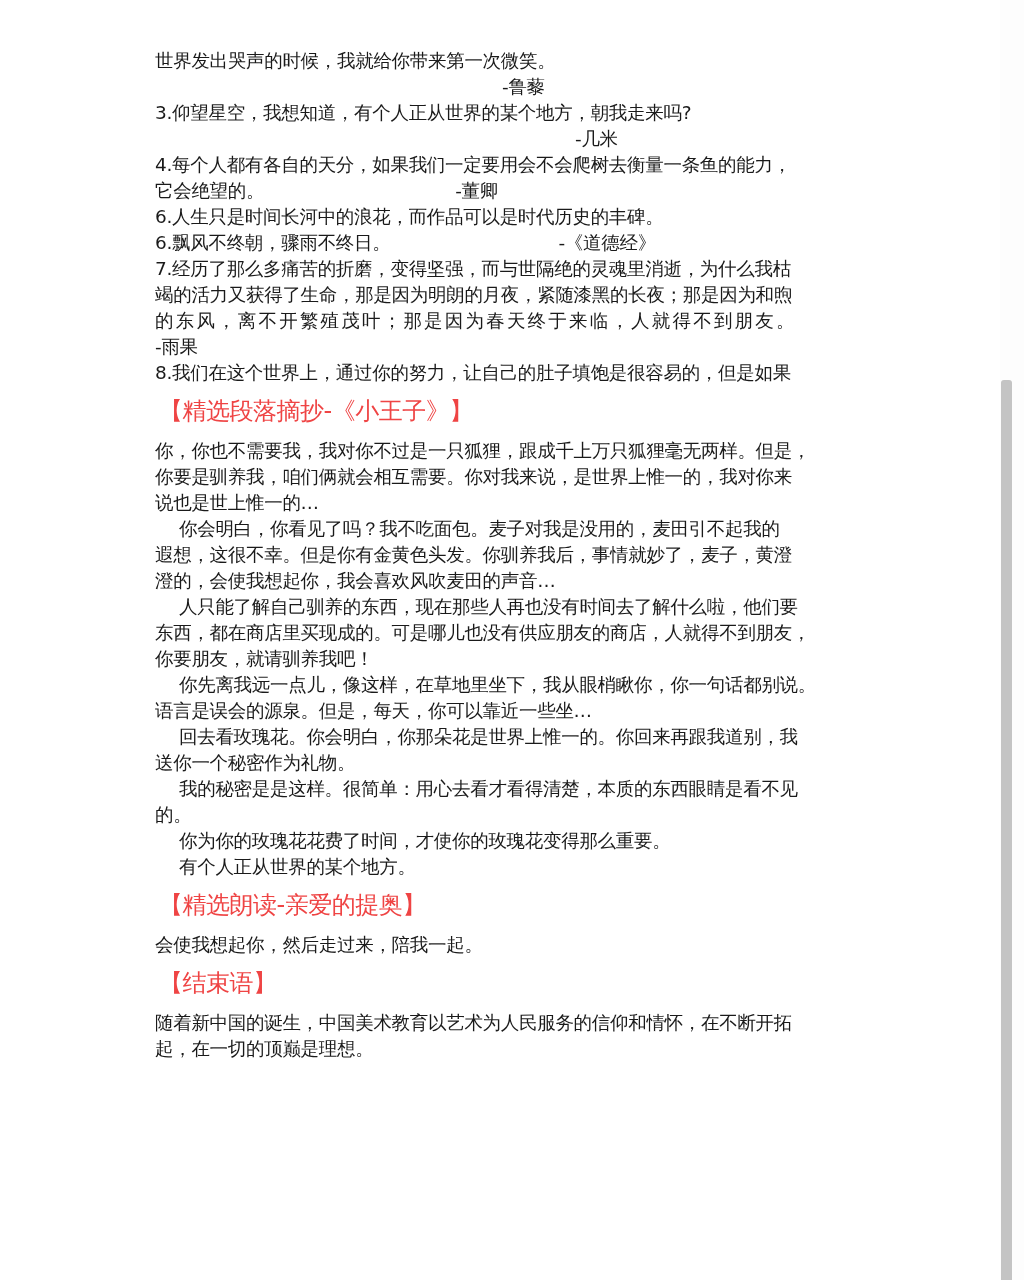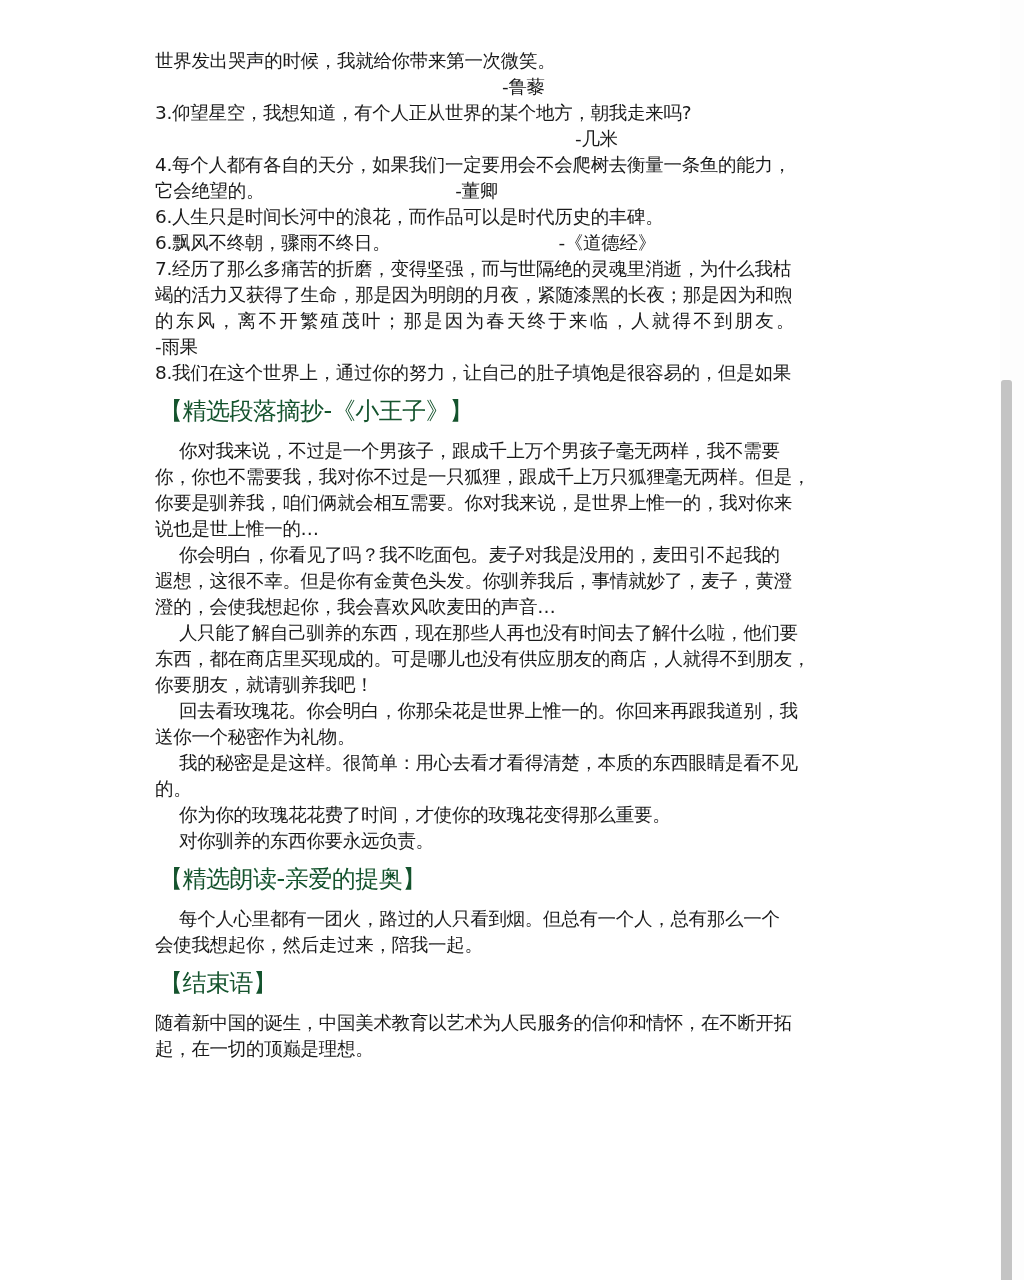--- a/index.html
+++ b/index.html
@@ -22,21 +22,21 @@
       width: 715px;
     }
     .line {
       font-size: 18.5px;
       line-height: 26px;
       white-space: nowrap;
       letter-spacing: -0.3px;
     }
     .para .line { white-space: nowrap; }
     .heading {
-      color: #14532d;
+      color: #ef4444;
       font-size: 24px;
       line-height: 34px;
       margin-top: 8px;
       margin-bottom: 10px;
       letter-spacing: -0.5px;
       margin-left: 4px;
     }
     .indent { padding-left: 24px; }
     .scrollbar-track {
       position: absolute;
@@ -85,55 +85,57 @@
     </div>
     <div>
       <div class="line">8.我们在这个世界上，通过你的努力，让自己的肚子填饱是很容易的，但是如果</div>
     </div>
   </div>
 
   <div class="heading">【精选段落摘抄-《小王子》】</div>
 
   <div>
     <div class="para">
-      <div class="line indent">你对我来说，不过是一个男孩子，跟成千上万个男孩子毫无两样，我不需要</div>
       <div class="line">你，你也不需要我，我对你不过是一只狐狸，跟成千上万只狐狸毫无两样。但是，</div>
       <div class="line">你要是驯养我，咱们俩就会相互需要。你对我来说，是世界上惟一的，我对你来</div>
       <div class="line">说也是世上惟一的…</div>
     </div>
     <div class="para">
       <div class="line indent">你会明白，你看见了吗？我不吃面包。麦子对我是没用的，麦田引不起我的</div>
       <div class="line">遐想，这很不幸。但是你有金黄色头发。你驯养我后，事情就妙了，麦子，黄澄</div>
       <div class="line">澄的，会使我想起你，我会喜欢风吹麦田的声音…</div>
     </div>
     <div class="para">
       <div class="line indent">人只能了解自己驯养的东西，现在那些人再也没有时间去了解什么啦，他们要</div>
       <div class="line">东西，都在商店里买现成的。可是哪儿也没有供应朋友的商店，人就得不到朋友，</div>
       <div class="line">你要朋友，就请驯养我吧！</div>
     </div>
     <div class="para">
+      <div class="line indent">你先离我远一点儿，像这样，在草地里坐下，我从眼梢瞅你，你一句话都别说。</div>
+      <div class="line">语言是误会的源泉。但是，每天，你可以靠近一些坐…</div>
+    </div>
+    <div class="para">
       <div class="line indent">回去看玫瑰花。你会明白，你那朵花是世界上惟一的。你回来再跟我道别，我</div>
       <div class="line">送你一个秘密作为礼物。</div>
     </div>
     <div class="para">
       <div class="line indent">我的秘密是是这样。很简单：用心去看才看得清楚，本质的东西眼睛是看不见</div>
       <div class="line">的。</div>
     </div>
     <div class="para">
       <div class="line indent">你为你的玫瑰花花费了时间，才使你的玫瑰花变得那么重要。</div>
     </div>
     <div class="para">
-      <div class="line indent">对你驯养的东西你要永远负责。</div>
+      <div class="line indent">有个人正从世界的某个地方。</div>
     </div>
   </div>
 
   <div class="heading">【精选朗读-亲爱的提奥】</div>
 
   <div class="para">
-    <div class="line indent">每个人心里都有一团火，路过的人只看到烟。但总有一个人，总有那么一个</div>
     <div class="line">会使我想起你，然后走过来，陪我一起。</div>
   </div>
 
   <div class="heading">【结束语】</div>
 
   <div class="para">
     <div class="line">随着新中国的诞生，中国美术教育以艺术为人民服务的信仰和情怀，在不断开拓</div>
     <div class="line">起，在一切的顶巅是理想。</div>
   </div>
 

